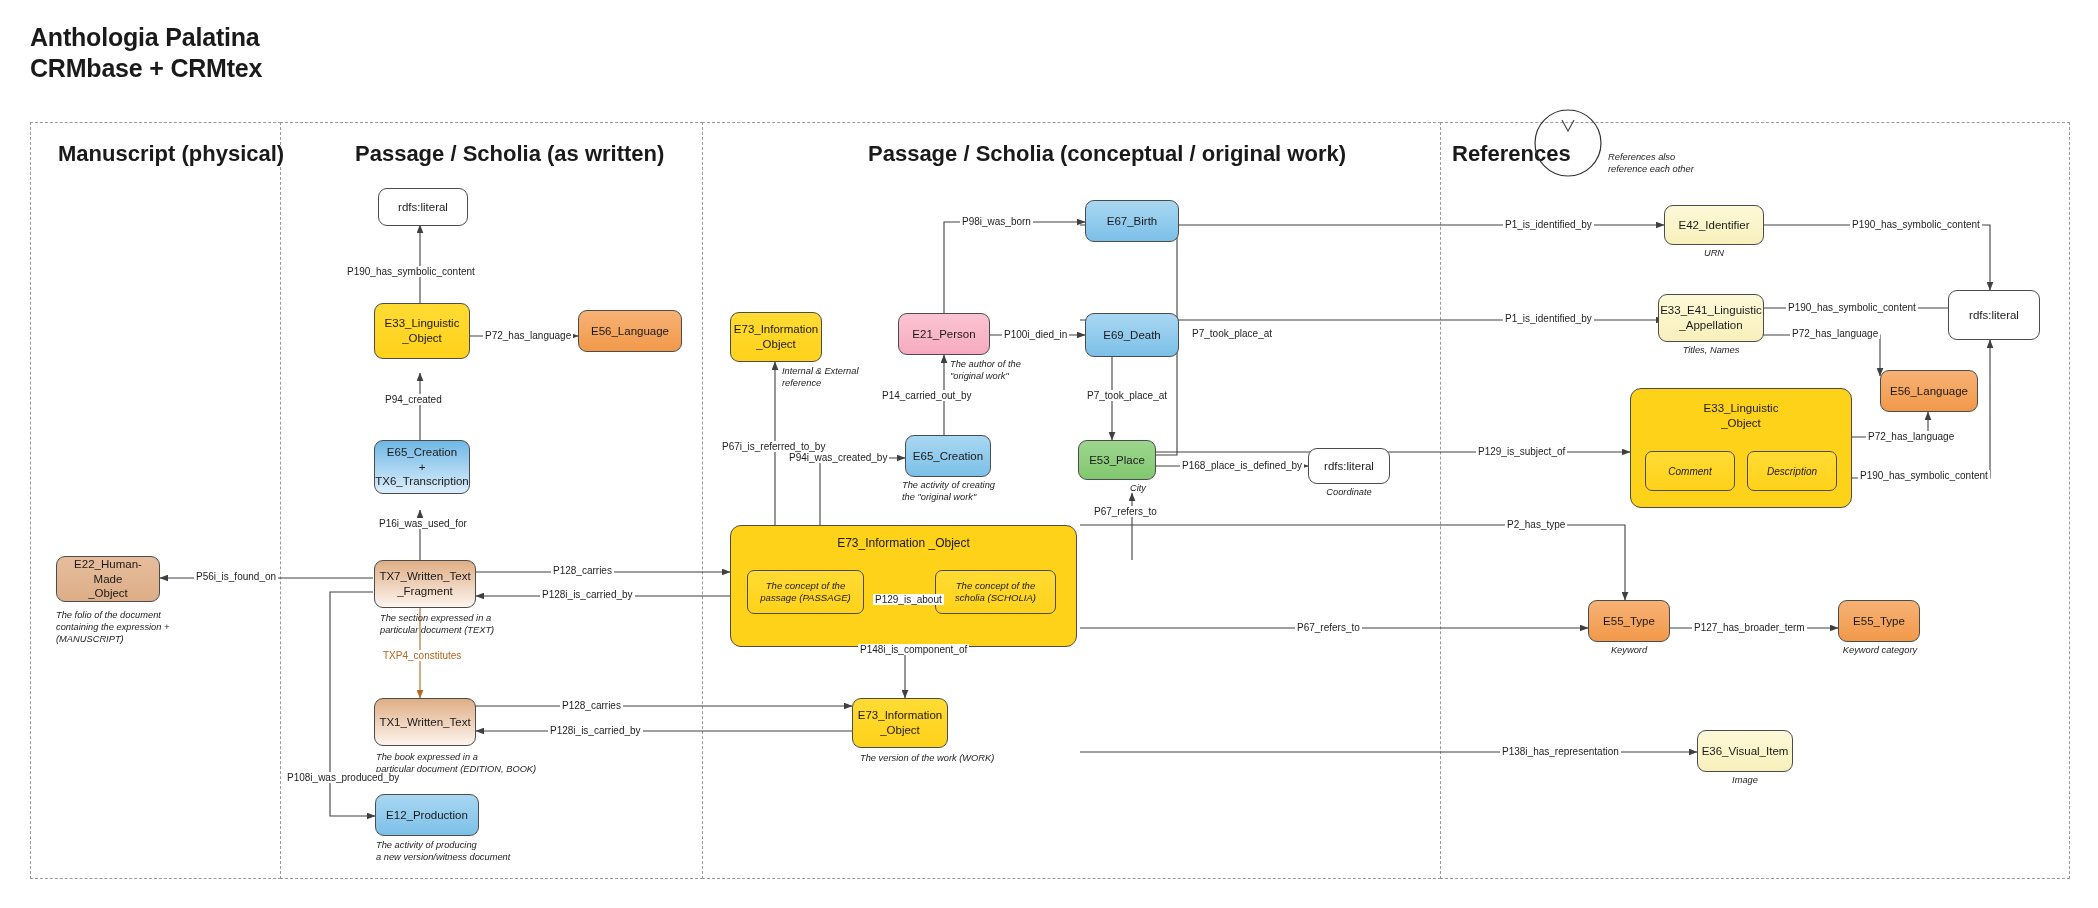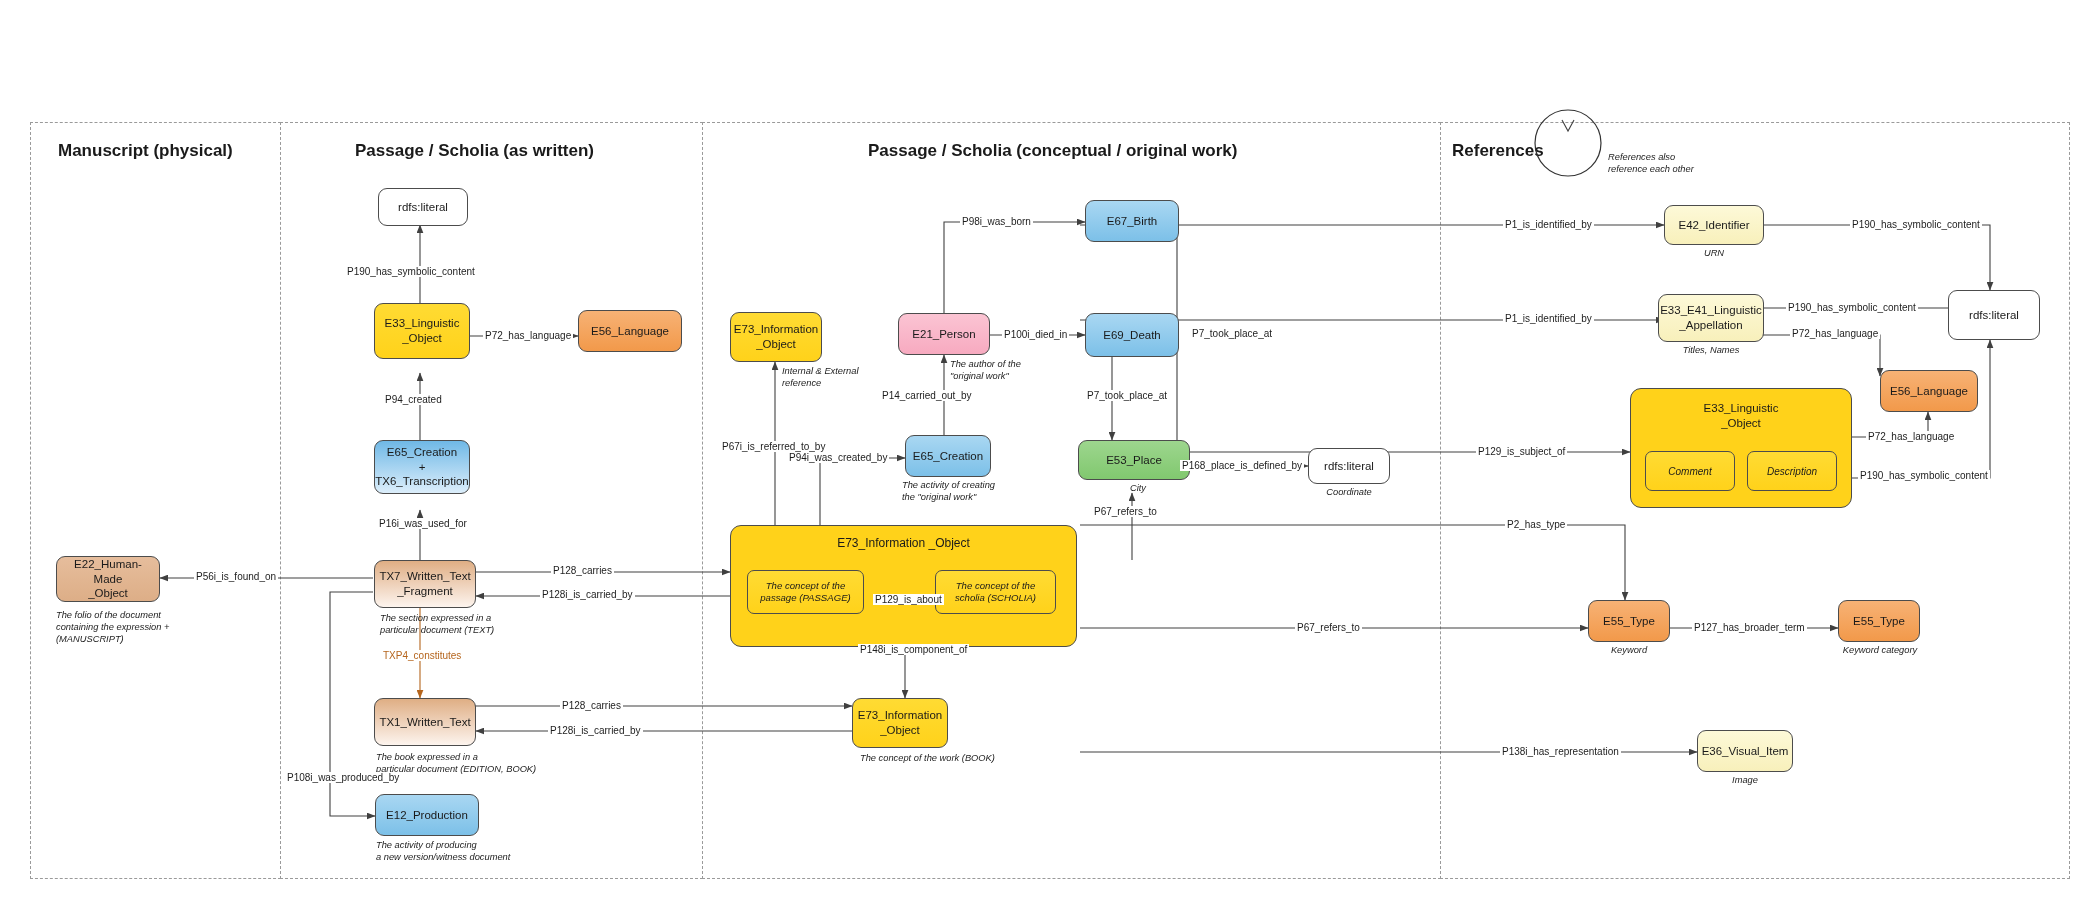--- a/index.html
+++ b/index.html
@@ -5,21 +5,21 @@
   html,body{margin:0;padding:0;background:#ffffff;}
   body{font-family:"Liberation Sans", sans-serif;color:#1a1a1a;}
   #canvas{position:relative;width:2098px;height:908px;overflow:hidden;background:#fff;}
 
   
   .title{position:absolute;left:30px;top:22px;font-size:25px;font-weight:bold;line-height:1.24;letter-spacing:-0.2px;}
 
   
   .lane{position:absolute;border-left:1.6px dashed #9a9a9a;border-top:1.6px dashed #9a9a9a;border-bottom:1.6px dashed #9a9a9a;}
   .lane.last{border-right:1.6px dashed #9a9a9a;}
-  .lane-title{position:absolute;font-size:17px;font-weight:bold;white-space:nowrap;}
+  .lane-title{position:absolute;font-size:22px;font-weight:bold;white-space:nowrap;}
 
   
   .node{position:absolute;border:1.1px solid #4c4c4c;border-radius:9px;
         display:flex;align-items:center;justify-content:center;text-align:center;
         font-size:11.5px;line-height:1.3;box-sizing:border-box;padding:2px 4px;z-index:6;}
   .n-yellow{background:#ffd92b;background:linear-gradient(#ffdb33,#ffd21a);}
   .n-blue{background:#8fc9ec;background:linear-gradient(#a9d7f2,#7cc0e8);}
   .n-blue-fade{background:linear-gradient(#6fb8e6,#dceefb);}
   .n-orange{background:#f5a55c;background:linear-gradient(#f7b275,#f2994a);}
   .n-pink{background:#f9b8ca;background:linear-gradient(#fbc4d3,#f7aac0);}
@@ -42,20 +42,24 @@
   svg.edges{position:absolute;left:0;top:0;width:2098px;height:908px;z-index:2;pointer-events:none;}
   svg.edges line, svg.edges path, svg.edges polyline{stroke:#404040;stroke-width:1.1px;fill:none;}
   svg.edges .txp{stroke:#b5651d;}
   svg.edges circle{stroke:#333;stroke-width:1.2px;fill:none;}
 </style>
 </head>
 <body>
 
 <div id="canvas">
 
+  <div class="title">
+    <div>Anthologia Palatina</div>
+    <div>CRMbase + CRMtex</div>
+  </div>
 
   <div class="lane" style="left:30px;top:122px;width:250px;height:755px;"></div>
   <div class="lane" style="left:280px;top:122px;width:422px;height:755px;"></div>
   <div class="lane" style="left:702px;top:122px;width:738px;height:755px;"></div>
   <div class="lane last" style="left:1440px;top:122px;width:628px;height:755px;"></div>
 
   <div class="lane-title" style="left:58px;top:141px;">Manuscript (physical)</div>
   <div class="lane-title" style="left:355px;top:141px;">Passage / Scholia (as written)</div>
   <div class="lane-title" style="left:868px;top:141px;">Passage / Scholia (conceptual / original work)</div>
   <div class="lane-title" style="left:1452px;top:141px;">References</div>
@@ -190,21 +194,21 @@
   </div>
 
   <div class="node n-blue" style="left:1085px;top:200px;width:94px;height:42px;">
     <span>E67_Birth</span>
   </div>
 
   <div class="node n-blue" style="left:1085px;top:313px;width:94px;height:44px;">
     <span>E69_Death</span>
   </div>
 
-  <div class="node n-green" style="left:1078px;top:440px;width:112px;height:40px;">
+  <div class="node n-green" style="left:1078px;top:440px;width:78px;height:40px;">
     <span>E53_Place</span>
   </div>
 
   <div class="node n-white" style="left:1308px;top:448px;width:82px;height:36px;">
     <span>rdfs:literal</span>
   </div>
 
   <div class="node n-blue" style="left:905px;top:435px;width:86px;height:42px;">
     <span>E65_Creation</span>
   </div>
@@ -320,15 +324,15 @@
   <div class="note" style="left:376px;top:752px;">The book expressed in a
 particular document (EDITION, BOOK)</div>
   <div class="note" style="left:376px;top:840px;">The activity of producing
 a new version/witness document</div>
   <div class="note" style="left:782px;top:366px;">Internal &amp; External
 reference</div>
   <div class="note" style="left:950px;top:359px;">The author of the
 "original work"</div>
   <div class="note" style="left:902px;top:480px;">The activity of creating
 the "original work"</div>
-  <div class="note" style="left:860px;top:753px;">The concept of the work (BOOK)</div>
+  <div class="note" style="left:860px;top:753px;">The version of the work (WORK)</div>
 
 </div>
 
 </body></html>

